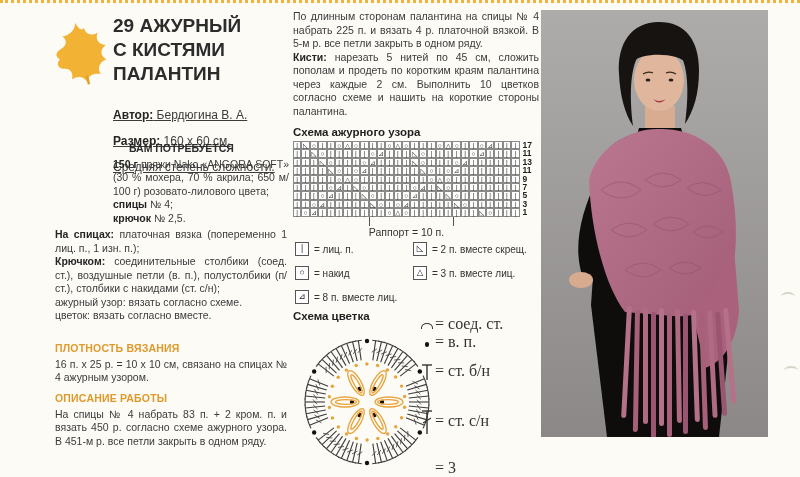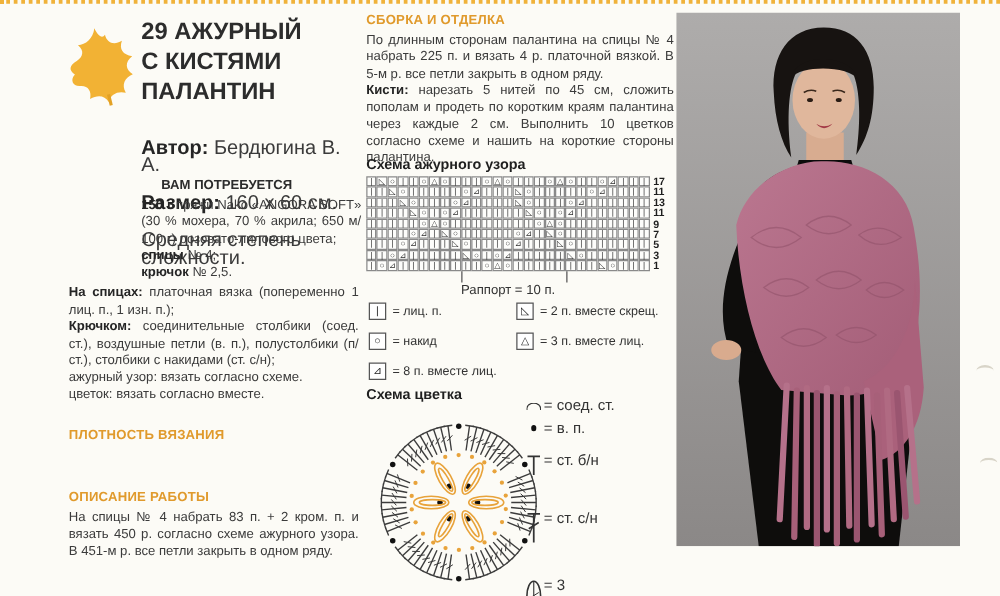--- a/index.html
+++ b/index.html
@@ -7,21 +7,21 @@
        font-family:"Liberation Sans","DejaVu Sans",sans-serif;color:#3b3b3b;overflow:hidden;}
   .dotted-top{position:absolute;left:0;top:0;width:800px;border-top:3px dotted #f0b23a;}
   
   .col1{position:absolute;left:55px;top:10px;width:232px;}
   .col2{position:absolute;left:293px;top:10px;width:246px;}
   .photo-wrap{position:absolute;left:541px;top:10px;width:227px;height:427px;}
   
   .leaf{position:absolute;left:-2px;top:10px;}
   .title{position:absolute;left:58px;top:4px;width:175px;
          font-size:19px;line-height:24px;font-weight:bold;color:#2c2c2c;letter-spacing:0px;}
-  .authorblk{position:absolute;left:58px;top:86px;width:176px;font-size:16px;line-height:14px;}
+  .authorblk{position:absolute;left:58px;top:86px;width:176px;font-size:12px;line-height:14px;text-decoration:underline;}
   .sect{position:absolute;font-size:10.5px;line-height:13.5px;}
   .sect p{margin:0;text-align:justify;}
   .sect .hd{font-weight:bold;color:#e09a2c;font-size:10.5px;letter-spacing:.2px;margin-bottom:2px;text-align:left;}
   .sect .hd-dark{font-weight:bold;color:#2c2c2c;margin-bottom:2px;text-align:left;padding-left:16px;}
   .s-materials{left:58px;top:132px;width:176px;}
   .s-technique{left:0;top:218px;width:232px;}
   .s-gauge{left:0;top:332px;width:232px;}
   .s-descr{left:0;top:382px;width:232px;}
   b{color:#252525;}
   
@@ -37,21 +37,21 @@
   .tick{position:absolute;top:0;width:1px;height:9px;background:#555;}
   .tick.t1{left:76px;} .tick.t2{left:160px;}
   .rapport-label{position:absolute;top:9px;left:0;width:227px;text-align:center;font-size:10.5px;color:#333;}
   .knit-legend{position:absolute;left:2px;top:232px;width:244px;height:66px;}
   .kl-item{position:absolute;display:flex;align-items:center;font-size:10px;color:#333;white-space:nowrap;}
   .kl-glyph{display:inline-block;width:12px;height:12px;border:1px solid #555;background:#fff;
             font-size:8.5px;line-height:11px;text-align:center;margin-right:5px;color:#222;}
   .flower-title{top:300px;}
   .flower{position:absolute;left:-6px;top:310px;}
   .crochet-legend{position:absolute;left:126px;top:300px;width:120px;}
-  .cl-item{position:absolute;display:flex;align-items:flex-start;font-size:12px;line-height:12.5px;color:#333;}
+  .cl-item{position:absolute;display:flex;align-items:center;font-size:16px;line-height:12.5px;color:#333;font-family:Liberation Serif, serif;}
   .cl-icon{width:16px;flex:0 0 16px;display:flex;justify-content:center;margin-top:1px;}
   .icon-arc{width:10px;height:5px;border:1.4px solid #333;border-bottom:none;
             border-radius:10px 10px 0 0/8px 8px 0 0;margin-top:3px;}
   .icon-dot{width:4.5px;height:4.5px;border-radius:50%;background:#111;margin-top:3px;}
   
   .photo-wrap svg{display:block;}
   .margin-mark{position:absolute;width:14px;height:7px;border-top:2px solid #d8d4c8;border-radius:50%;}
 </style>
 </head>
 <body>
@@ -87,33 +87,35 @@
     <div class="body">
         <p><b>На спицах:</b><span> платочная вязка (попеременно 1 лиц. п., 1 изн. п.);</span></p>
         <p><b>Крючком:</b><span> соединительные столбики (соед. ст.), воздушные петли (в. п.), полустолбики (п/ст.), столбики с накидами (ст. с/н);</span></p>
         <p><span>ажурный узор: вязать согласно схеме.</span></p>
         <p><span>цветок: вязать согласно вместе.</span></p>
       </div>
   </div>
 
   <div class="sect s-gauge">
     <div class="hd">ПЛОТНОСТЬ ВЯЗАНИЯ</div>
+    <div class="body">
+        <p><span>16 п. x 25 р. = 10 x 10 см, связано на спицах № 4 ажурным узором.</span></p>
+      </div>
   </div>
 
   <div class="sect s-descr">
     <div class="hd">ОПИСАНИЕ РАБОТЫ</div>
     <div class="body">
         <p><span>На спицы № 4 набрать 83 п. + 2 кром. п. и вязать 450 р. согласно схеме ажурного узора. В 451-м р. все петли закрыть в одном ряду.</span></p>
       </div>
   </div>
 </div>
 
 <div class="col2">
   <div class="sect s-assembly">
-    <div class="hd">СБОРКА И ОТДЕЛКА</div>
     <div class="body">
         <p><span>По длинным сторонам палантина на спицы № 4 набрать 225 п. и вязать 4 р. платочной вязкой. В 5-м р. все петли закрыть в одном ряду.</span></p>
         <p><b>Кисти:</b><span> нарезать 5 нитей по 45 см, сложить пополам и продеть по коротким краям палантина через каждые 2 см. Выполнить 10 цветков согласно схеме и нашить на короткие стороны палантина.</span></p>
       </div>
   </div>
 
   <div class="chart-title lace-title">Схема ажурного узора</div>
   <div class="lace-chart">
       <div class="crow">
         <div class="ccell">|</div>

